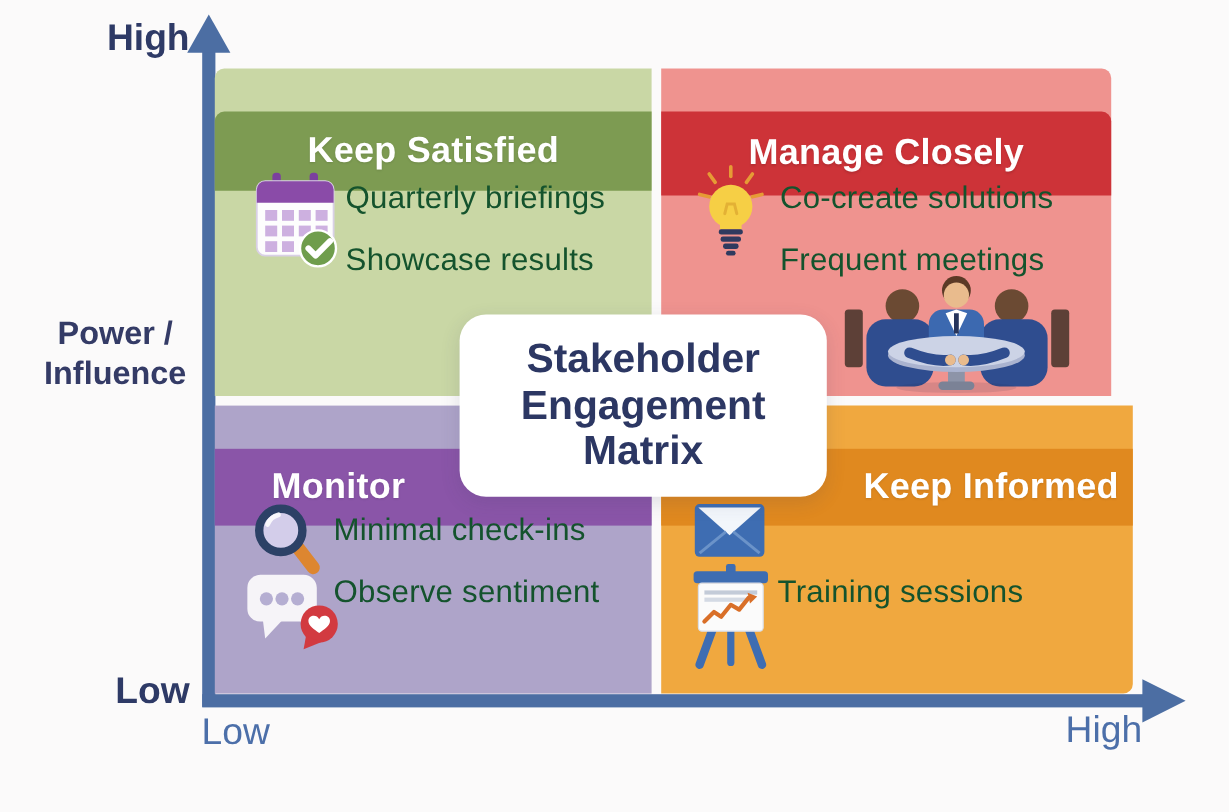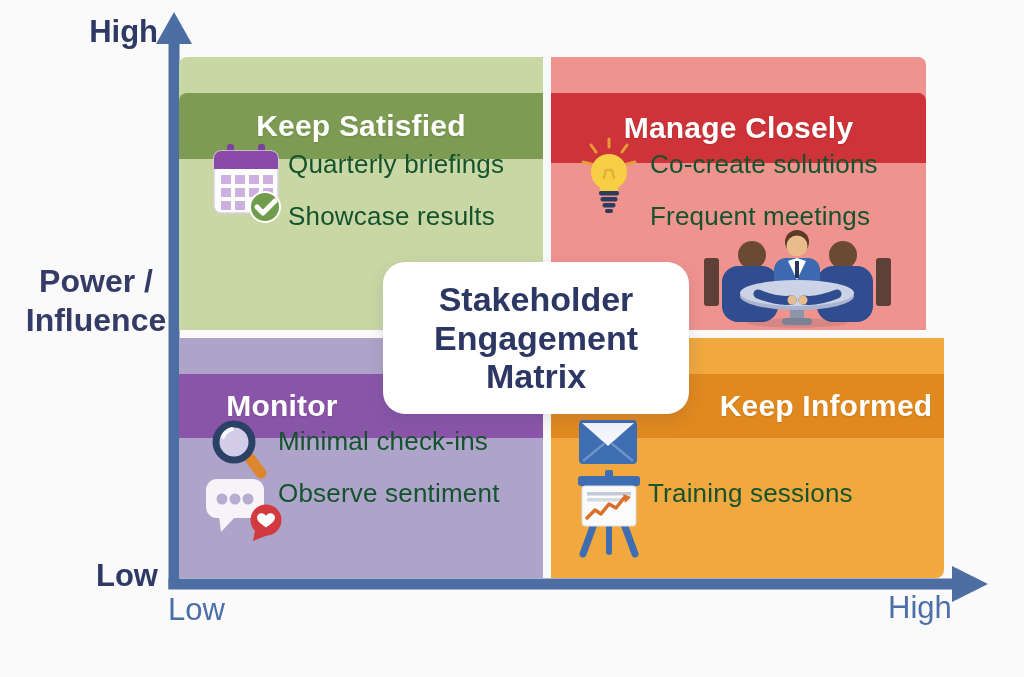--- a/index.html
+++ b/index.html
@@ -46,21 +46,21 @@
     background:#ffffff;border-radius:22px;z-index:5;
     box-shadow:0 5px 16px rgba(60,60,90,.14);
     display:flex;align-items:center;justify-content:center;
   }
   .center-title{
     width:250px;text-align:center;font-size:34px;font-weight:bold;
     color:#2c3763;line-height:1.14;
   }
   .axis-label{position:absolute;z-index:3;}
   .y-high{left:36px;top:14px;width:122px;text-align:right;font-size:31px;font-weight:bold;color:#2e3a66;}
-  .y-title{left:6px;top:262px;width:180px;text-align:center;font-size:32px;font-weight:bold;color:#343b66;line-height:1.22;}
+  .y-title{left:6px;top:262px;width:180px;text-align:center;font-size:27px;font-weight:bold;color:#343b66;line-height:1.22;}
   .y-low{left:36px;top:558px;width:122px;text-align:right;font-size:31px;font-weight:bold;color:#2e3a66;}
   .x-low{left:168px;top:592px;font-size:31px;color:#4c6fa9;}
   .x-title{left:448px;top:594px;width:200px;text-align:center;font-size:31px;font-weight:bold;color:#2e3a66;}
   .x-high{left:888px;top:590px;font-size:31px;color:#4c6fa9;}
 </style>
 </head>
 <body>
 
 <div class="stage" style="background: rgb(251, 250, 250);">
 

